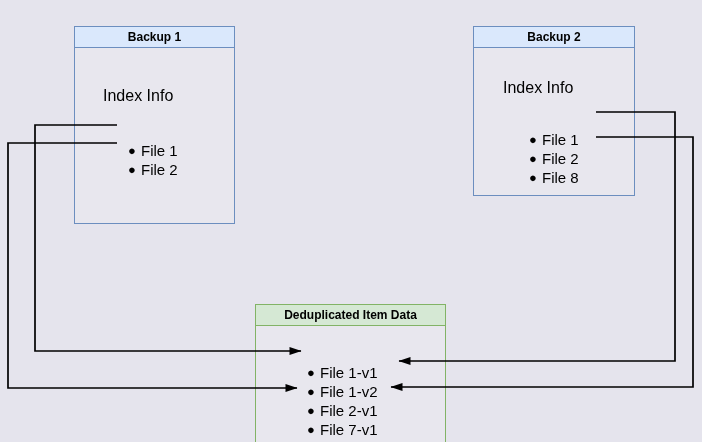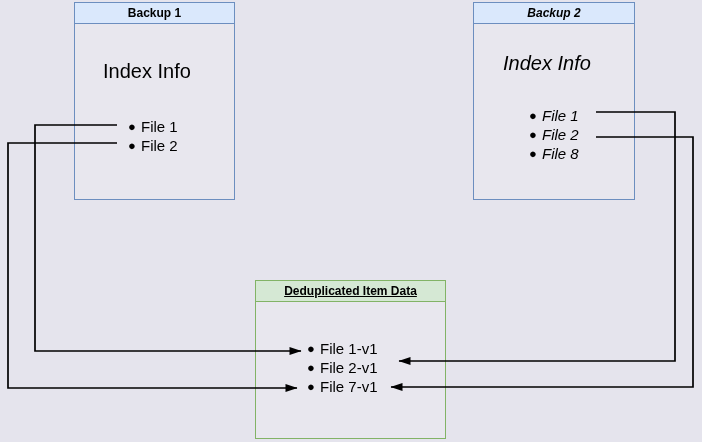--- a/index.html
+++ b/index.html
@@ -20,38 +20,39 @@
     height: 442px;
     background: var(--bg);
     overflow: hidden;
     font-family: "Liberation Sans", "DejaVu Sans", sans-serif;
     color: var(--text);
   }
   .box {
     position: absolute;
     background: var(--box-fill);
     border: 1px solid;
+    margin-top: 24px;
   }
   .box.blue  { border-color: var(--blue-border); }
   .box.green { border-color: var(--green-border); }
   .box-header {
     position: absolute;
     left: 0; right: 0; top: 0;
     height: 21px;
     line-height: 21px;
     text-align: center;
     font-size: 12px;
     font-weight: bold;
     border-bottom: 1px solid;
   }
   .blue  .box-header { background: var(--blue-fill);  border-color: var(--blue-border); }
-  .green .box-header { background: var(--green-fill); border-color: var(--green-border); text-decoration: underline; }
+  .green .box-header { background: var(--green-fill); border-color: var(--green-border); }
   .index-label {
     position: absolute;
-    font-size: 20px;
+    font-size: 16px;
     line-height: 19px;
     white-space: nowrap;
   }
   ul.file-list {
     position: absolute;
     margin: 0;
     padding: 0;
     list-style: none;
     font-size: 15px;
     line-height: 19px;
@@ -81,38 +82,39 @@
     <div class="box-header">
       <span>Backup 1</span>
     </div>
     <div class="index-label" style="left:28px; top:59px;">Index Info</div>
     <ul class="file-list" style="left:53px; top:114px;">
       <li><span class="bullet">●​</span><span>File 1</span></li>
       <li><span class="bullet">●​</span><span>File 2</span></li>
     </ul>
   </div>
 
-  <div class="box blue" style="left:473px; top:2px; width:162px; height:198px;font-style:italic;">
+  <div class="box blue" style="left:473px; top:2px; width:162px; height:170px;">
     <div class="box-header">
       <span>Backup 2</span>
     </div>
     <div class="index-label" style="left:29px; top:51px;">Index Info</div>
     <ul class="file-list" style="left:55px; top:103px;">
       <li><span class="bullet">●​</span><span>File 1</span></li>
       <li><span class="bullet">●​</span><span>File 2</span></li>
       <li><span class="bullet">●​</span><span>File 8</span></li>
     </ul>
   </div>
 
   <div class="box green" style="left:255px; top:280px; width:191px; height:159px;">
     <div class="box-header">
       <span>Deduplicated Item Data</span>
     </div>
     <ul class="file-list" style="left:51px; top:58px;">
       <li><span class="bullet">●​</span><span>File 1-v1</span></li>
+      <li><span class="bullet">●​</span><span>File 1-v2</span></li>
       <li><span class="bullet">●​</span><span>File 2-v1</span></li>
       <li><span class="bullet">●​</span><span>File 7-v1</span></li>
     </ul>
   </div>
 
   <svg id="connector-layer" viewBox="0 0 702 442">
     <defs>
       <marker id="arrowhead" markerUnits="userSpaceOnUse" markerWidth="14" markerHeight="10" refX="12.5" refY="5" orient="auto">
         <path d="M1,1 L13,5 L1,9 Z" fill="#000"></path>
       </marker>

